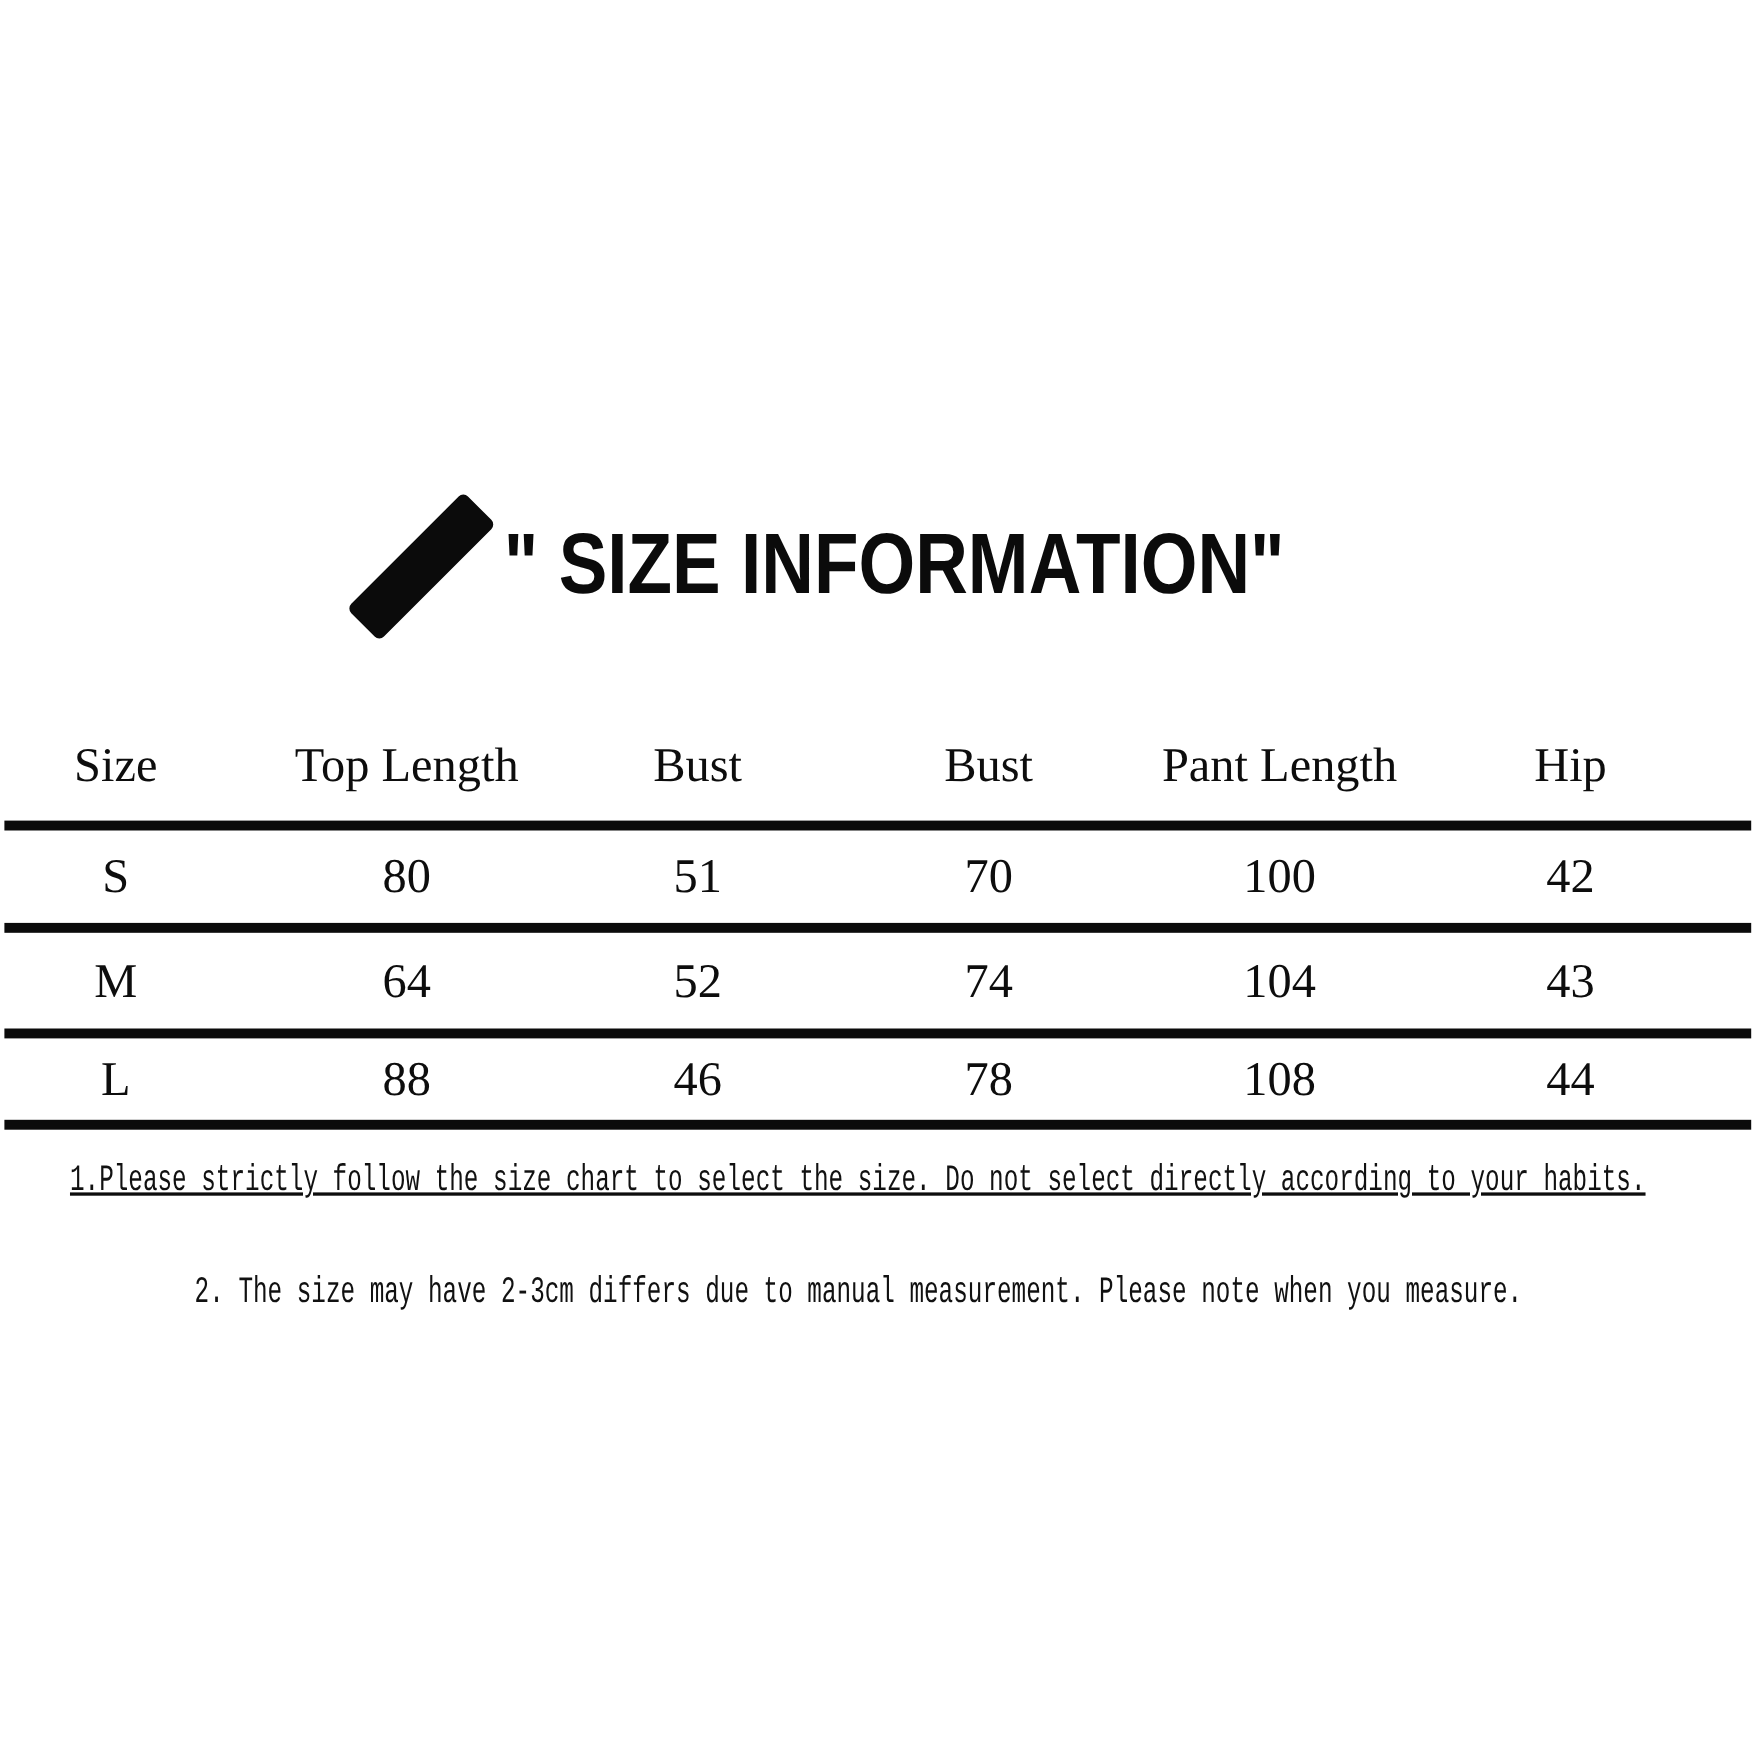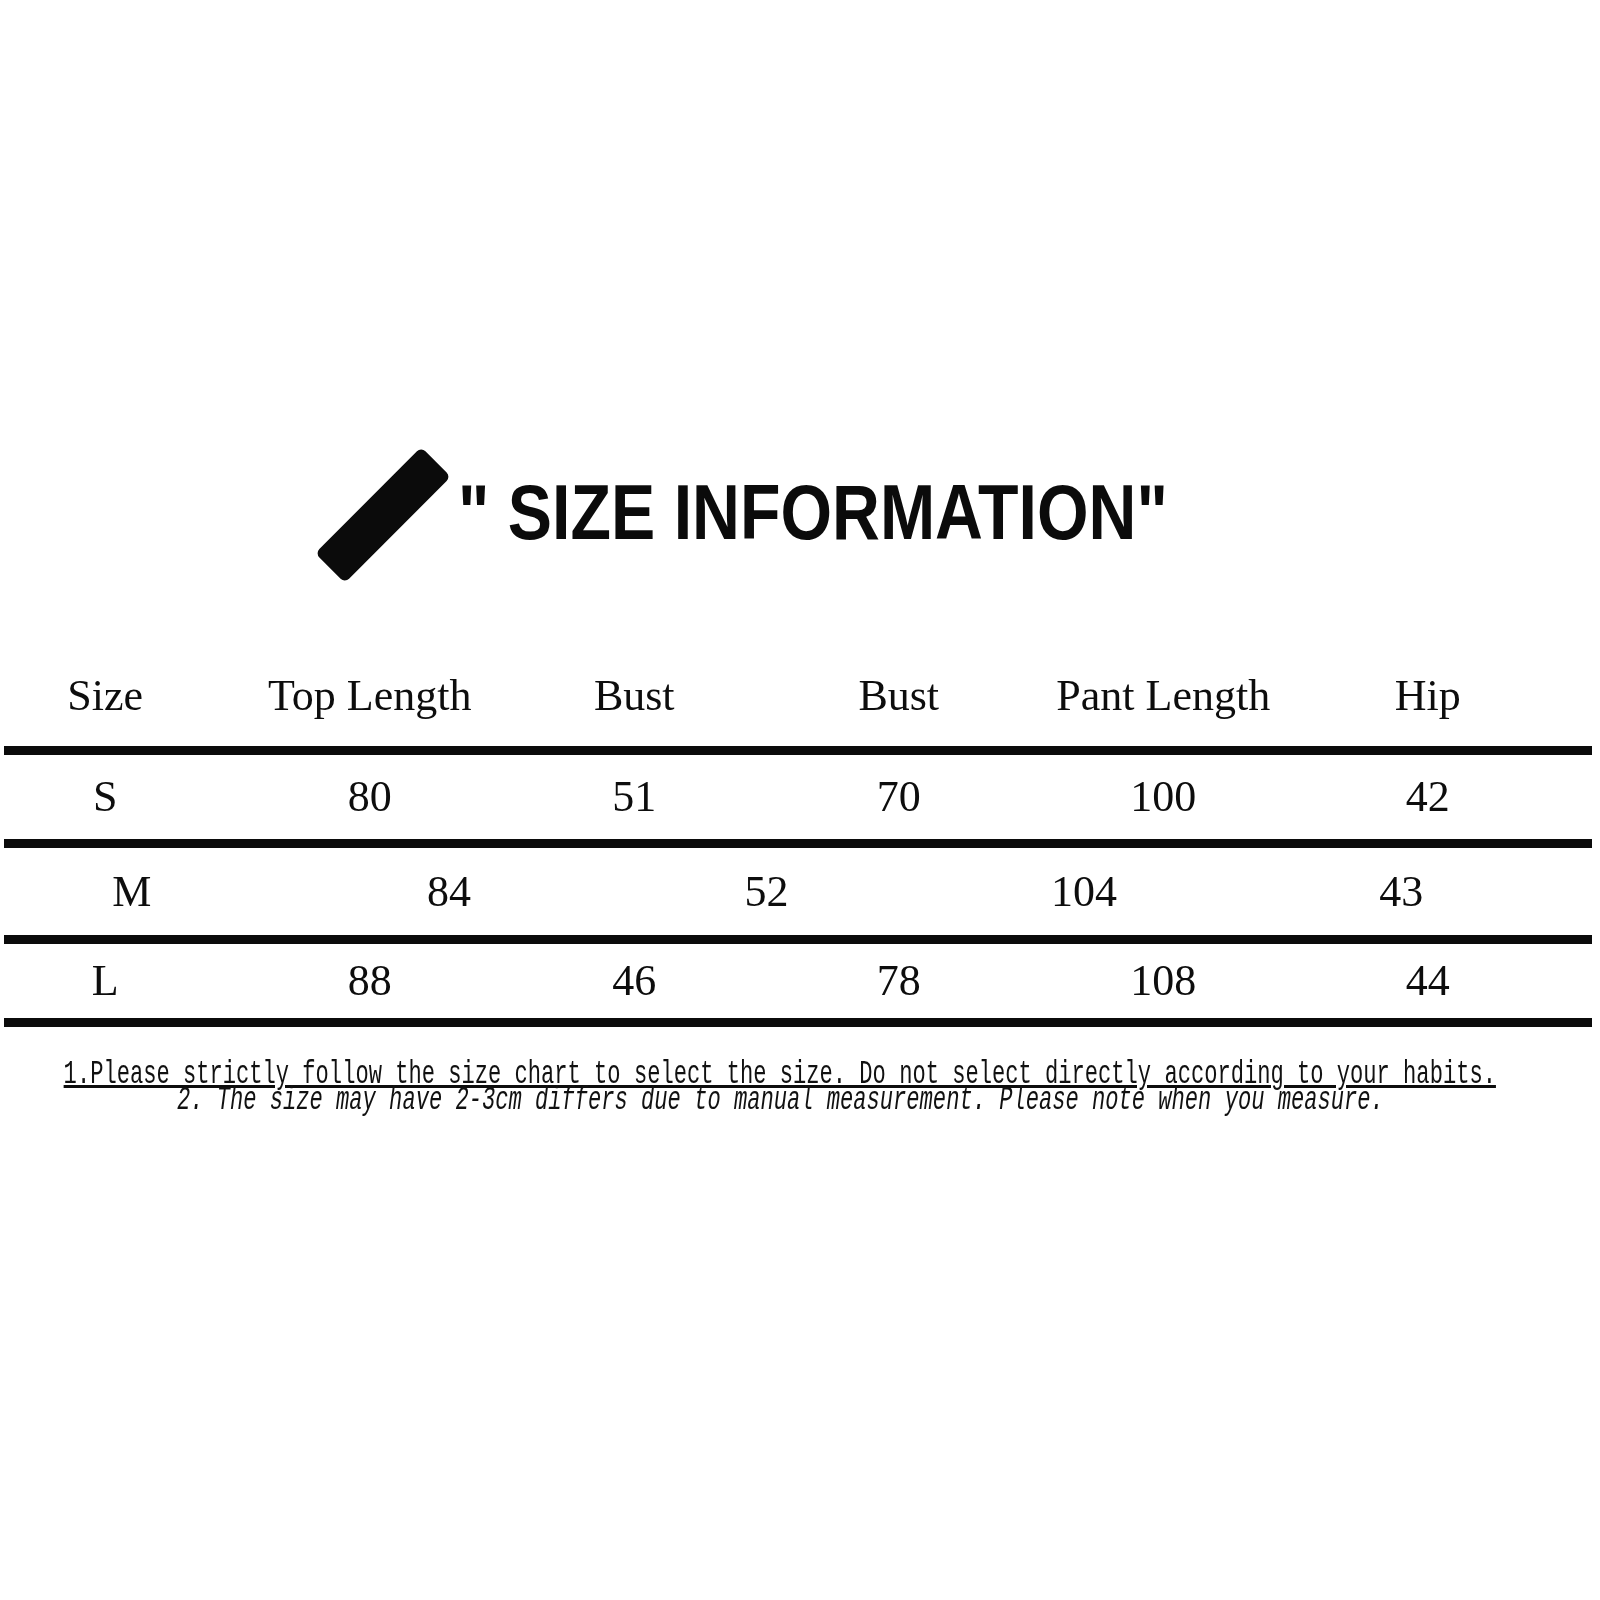--- a/index.html
+++ b/index.html
@@ -74,21 +74,21 @@
 
   
   .note {
     position: absolute;
     left: 0;
     width: 1560px;
     display: flex;
     justify-content: center;
   }
   .note-1 { top: 1054px; text-decoration: underline; }
-  .note-2 { top: 1080px; font-style: italic; }
+  .note-2 { top: 1156px; }
   .note .note-text {
     display: inline-block;
     font-family: "Liberation Mono", monospace;
     font-size: 34px;
     line-height: 40px;
     white-space: nowrap;
     color: #111111;
     transform: scaleX(0.65);
     transform-origin: center;
   }
@@ -118,22 +118,23 @@
     <div class="cell">51</div>
     <div class="cell">70</div>
     <div class="cell">100</div>
     <div class="cell">42</div>
   </div>
 
   <div class="rule rule-2"></div>
 
   <div class="trow row-m">
     <div class="cell">M</div>
-    <div class="cell">84</div>
+    <div class="cell">64</div>
     <div class="cell">52</div>
+    <div class="cell">74</div>
     <div class="cell">104</div>
     <div class="cell">43</div>
   </div>
 
   <div class="rule rule-3"></div>
 
   <div class="trow row-l">
     <div class="cell">L</div>
     <div class="cell">88</div>
     <div class="cell">46</div>

